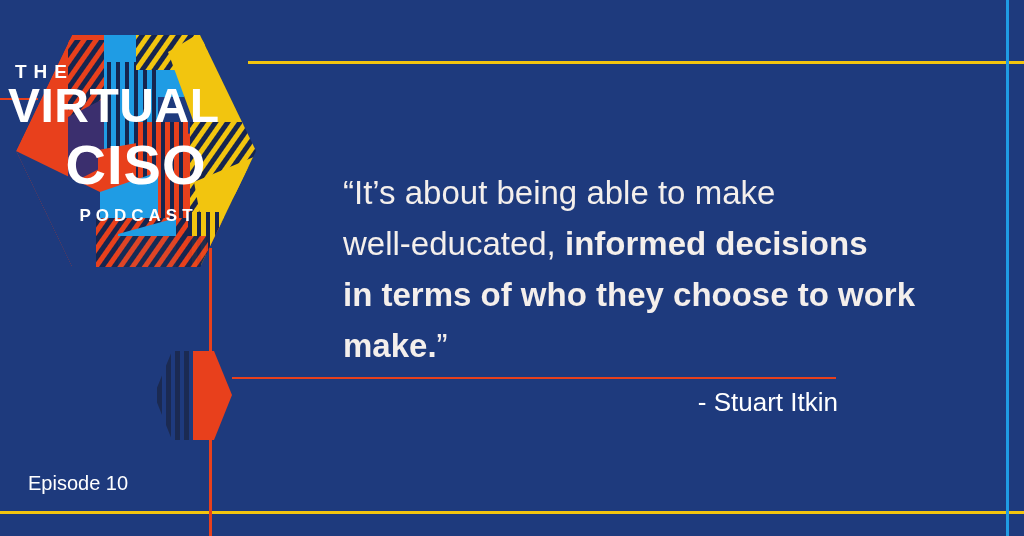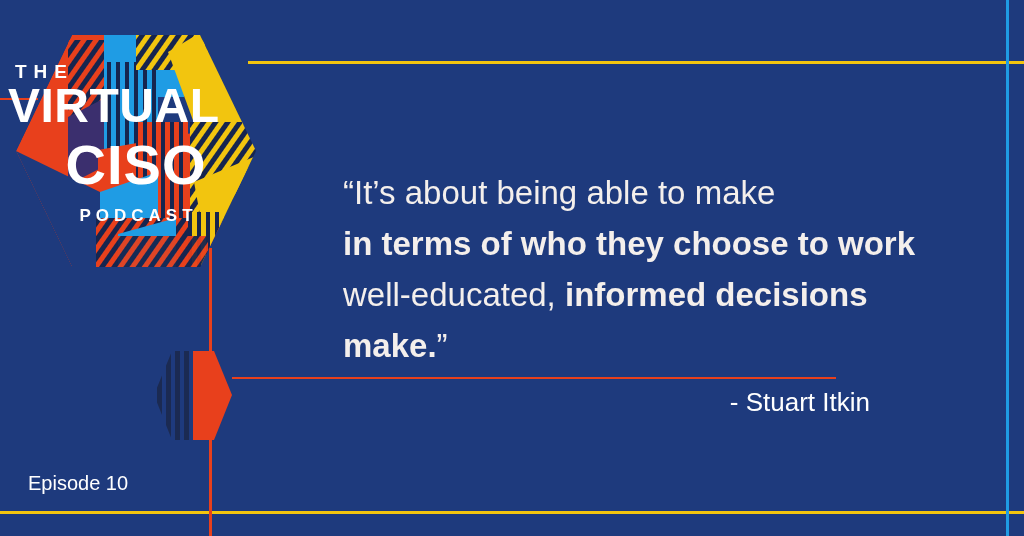--- a/index.html
+++ b/index.html
@@ -128,21 +128,20 @@
   #quote .bold { font-weight: bold; }
 
   #attribution {
     position: absolute;
     left: 0px; top: 387px;
     width: 838px;
     text-align: right;
     color: #ffffff;
     font-size: 26px;
     font-family: "Liberation Sans", sans-serif;
-    padding-left: 32px;
   }
 
   #episode {
     position: absolute;
     left: 28px; top: 472px;
     color: #ffffff;
     font-size: 20px;
     font-family: "Liberation Sans", sans-serif;
   }
 </style>
@@ -256,26 +255,26 @@
         <rect x="45" y="0" width="45" height="95" fill="#e8401c"></rect>
       </g>
     </svg>
   </div>
 
   <blockquote id="quote">
     <p>
       <span>“It’s about being able to make</span>
     </p>
     <p>
+      <span>well-educated, </span><span class="bold">informed decisions</span>
+    </p>
+    <p>
       <span class="bold">in terms of who they choose to work</span>
     </p>
     <p>
-      <span>well-educated, </span><span class="bold">informed decisions</span>
-    </p>
-    <p>
       <span class="bold">make.</span><span>”</span>
     </p>
   </blockquote>
 
   <div id="attribution">- Stuart Itkin</div>
 
   <div id="episode">Episode 10</div>
 
 </div>
 

